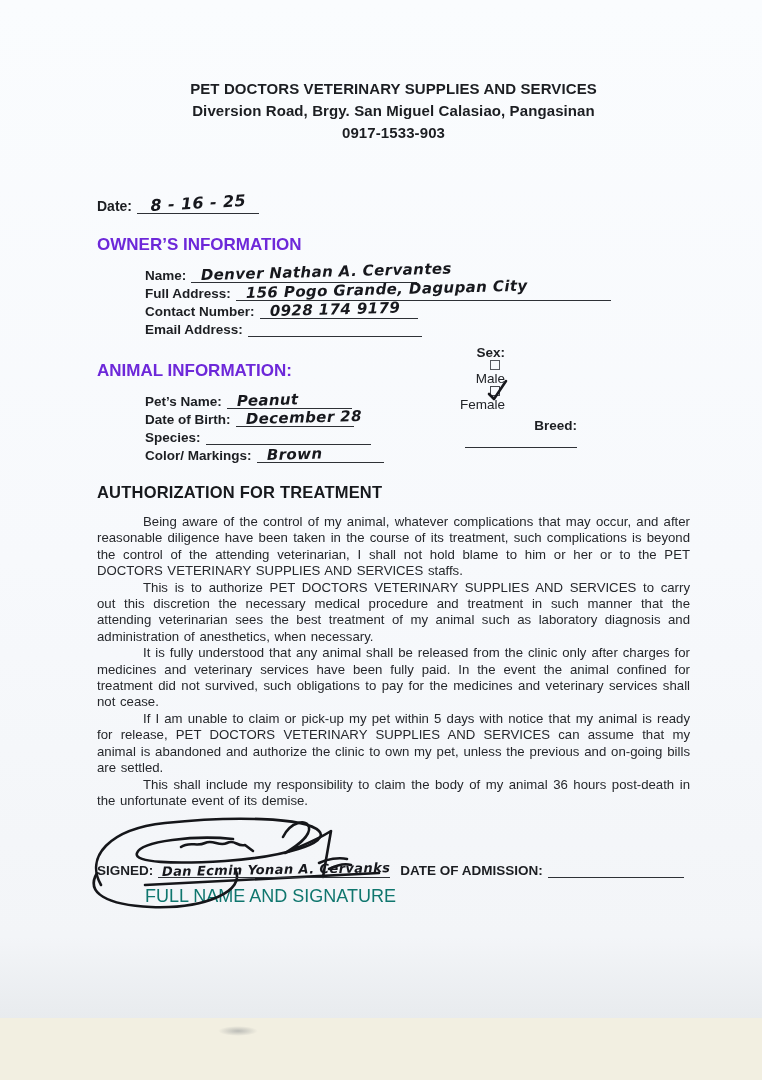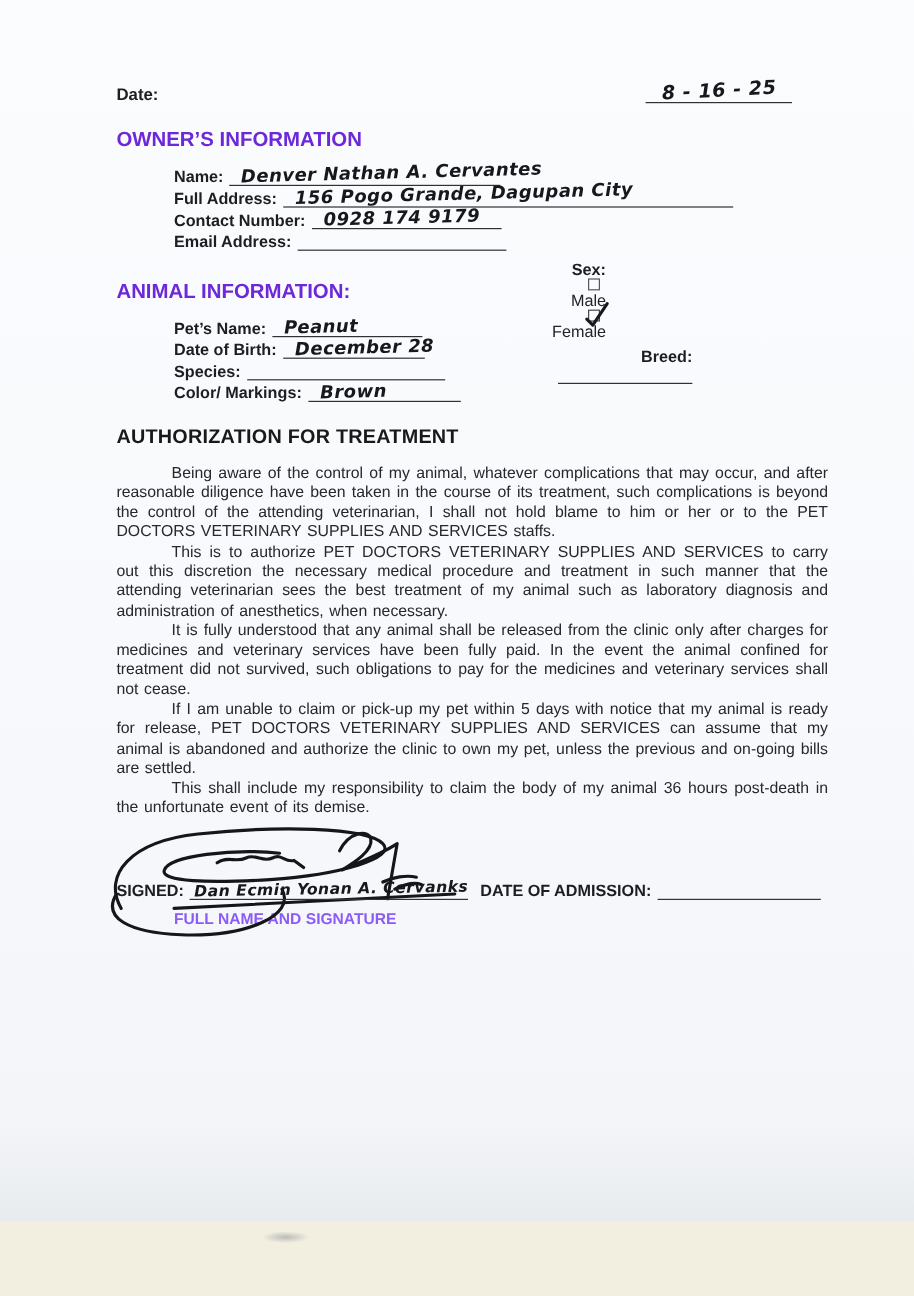--- a/index.html
+++ b/index.html
@@ -36,21 +36,21 @@
   .line { display:inline-block; position:relative; height:15px;
     border-bottom:1.5px solid #2e3136; margin-left:5px; vertical-align:bottom; }
   .hw {
     position:absolute; left:10px; bottom:-2px; white-space:nowrap;
     font-family:"DejaVu Sans", sans-serif; font-style:italic; font-weight:bold;
     font-size:15px; color:#17181d; transform:rotate(-1.5deg); transform-origin:left bottom;
     letter-spacing:.4px;
   }
 
   
-  .date-row { margin-top:64px; display:flex; justify-content:space-between;
+  .date-row { margin-top:48px; display:flex; justify-content:flex-start;
     align-items:flex-end; padding-right:30px; font-size:14px; height:22px; }
   .date-row .line { width:122px; }
   .date-row .hw { font-size:16px; transform:rotate(-3deg); left:14px; }
 
   
   .sec-h { margin-top:21px; font-size:17px; font-weight:bold; color:#6d28d9; }
 
   .fields { margin-top:13px; padding-left:48px; }
   .frow { position:relative; height:18px; display:flex; 
     font-size:13.5px; }
@@ -74,35 +74,40 @@
     color:#26282c; word-spacing:1px;
   }
 
   
   .footer-row { position:relative; margin-top:54px; display:flex;
     align-items:flex-start; font-size:13.5px; height:20px; }
   .signed-line { width:232px; }
   .signed-line .hw { font-size:13px; left:4px; transform:rotate(-1deg); }
   .admission-lbl { margin-left:10px; }
   .admission-line { width:136px; }
-  .sig-caption { padding-left:48px; margin-top:3px; font-size:13px;
-    font-weight:bold; color:#8b5cf6; }
+  .sig-caption { padding-left:48px; margin-top:3px; font-size:18px;
+    font-weight:normal; color:#0f766e; }
   .signature-svg { position:absolute; left:-14px; top:-52px; pointer-events:none; }
 </style>
 </head>
 <body>
 
 <div class="scan">
   <div class="paper"></div>
   <div class="mat">
     <div class="smudge"></div>
   </div>
 
   <div class="content">
 
+    <div class="clinic-header">
+      <div>PET DOCTORS VETERINARY SUPPLIES AND SERVICES</div>
+      <div>Diversion Road, Brgy. San Miguel Calasiao, Pangasinan</div>
+      <div>0917-1533-903</div>
+    </div>
 
     <div class="date-row">
       <span class="lbl">Date:</span>
       <span class="line">
         <span class="hw">8 - 16 - 25</span>
       </span>
     </div>
 
     <div class="sec-h">OWNER’S INFORMATION</div>
     <div class="fields">

